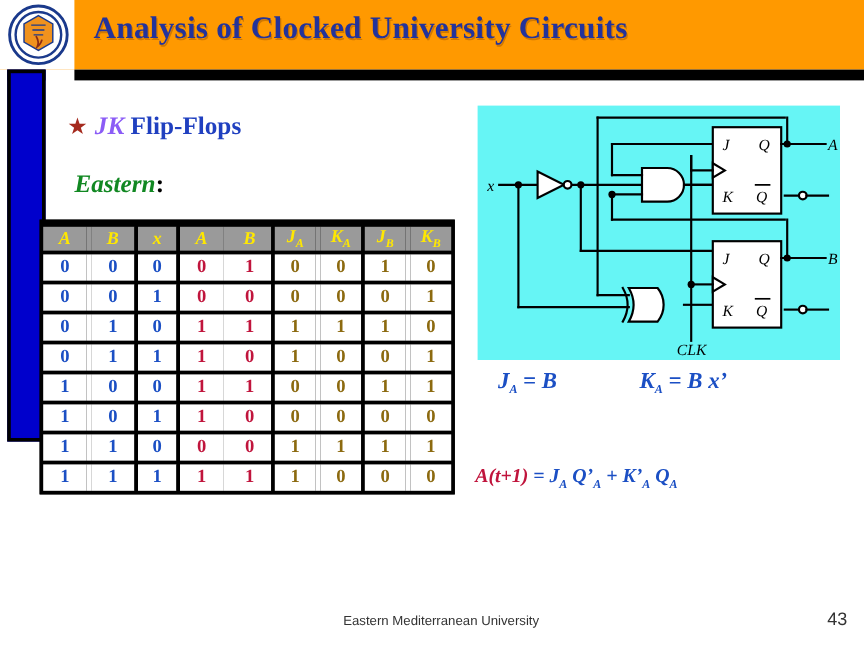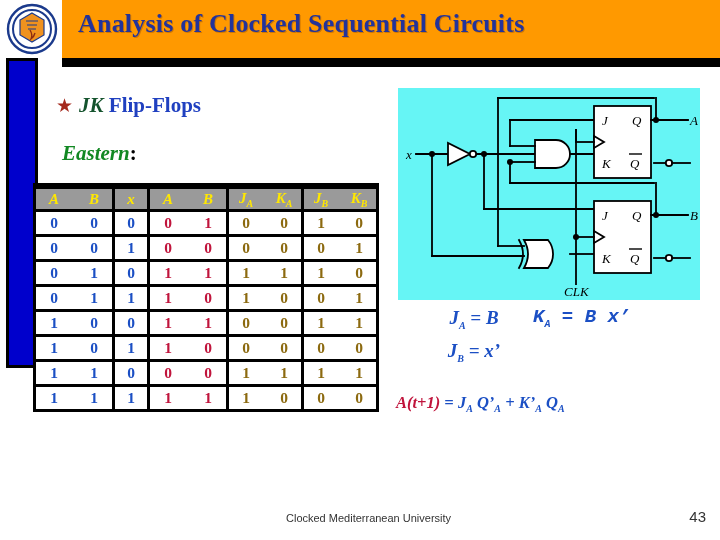--- a/index.html
+++ b/index.html
@@ -38,21 +38,21 @@
   .bluebar-top{
     position:absolute;left:6px;top:58px;width:32px;height:9px;background:#000;
   }
 
   
   .bullet-line{
     position:absolute;left:56px;top:92px;width:330px;
     font-size:21px;line-height:26px;white-space:nowrap;
   }
   .star{color:#A52A1E;font-size:19px;margin-right:6px;}
-  .bullet-it{color:#14532d;font-style:italic;font-weight:bold;}
+  .bullet-it{color:#8b5cf6;font-style:italic;font-weight:bold;}
   .bullet-up{color:#2040C0;font-weight:bold;}
 
   .example{
     position:absolute;left:62px;top:141px;
     font-size:21px;font-style:italic;font-weight:bold;color:#118822;
     white-space:nowrap;
   }
   .example .colon{color:#000000;font-style:normal;}
 
   
@@ -93,26 +93,26 @@
   }
   .circuit svg{display:block;}
 
   
   .eqgrid{
     position:absolute;left:415px;top:305px;width:300px;
     color:#1B4FC4;font-weight:bold;font-style:italic;font-size:19px;
     line-height:25px;white-space:nowrap;
   }
   .eqgrid .row{display:flex;}
-  .eqgrid .col1{width:118px;text-align:center;}
-  .eqgrid .col2{width:170px;font-family:Liberation Mono, monospace;}
+  .eqgrid .col1{width:118px;}
+  .eqgrid .col2{width:170px;}
 
   .derive{
     position:absolute;left:396px;top:388px;width:324px;
-    font-size:16.5px;line-height:30px;white-space:nowrap;
+    font-size:16.5px;line-height:18px;white-space:nowrap;
     font-style:italic;font-weight:bold;
   }
   .derive .lhs{color:#C0143C;}
   .derive .rhs{color:#1B4FC4;}
   .derive .l2{display:block;padding-left:42px;}
 
   
   .footer-text{
     position:absolute;left:286px;top:512px;
     font-family:"Liberation Sans", sans-serif;
@@ -121,21 +121,21 @@
   .footer-page{
     position:absolute;right:14px;top:508px;
     font-family:"Liberation Sans", sans-serif;
     font-size:15px;color:#333333;
   }
 </style>
 </head>
 <body>
 
 <div class="titlebar">
-  <div class="title">Analysis of Clocked Sequential Circuits</div>
+  <div class="title">Analysis of Clocked University Circuits</div>
 </div>
 
 <div class="logo-box">
   <svg class="logo" viewBox="0 0 52 54">
     <circle cx="26" cy="27" r="24" fill="#ffffff" stroke="#1B3A8C" stroke-width="2.4"></circle>
     <circle cx="26" cy="27" r="19" fill="#ffffff" stroke="#1B3A8C" stroke-width="2"></circle>
     <polygon points="26,11 38,18 38,33 26,40 14,33 14,18" fill="#F0921E" stroke="#1B3A8C" stroke-width="1.2"></polygon>
     <path d="M20 19 L32 19 M21 23 L31 23 M22 27 L30 27" stroke="#1B3A8C" stroke-width="1.1" fill="none"></path>
     <path d="M24 28 q3 5 1 9 q3-2 4-6" stroke="#8B2B12" stroke-width="1.4" fill="none"></path>
     <circle cx="26" cy="27" r="24" fill="none" stroke="#1B3A8C" stroke-width="1"></circle>
@@ -446,26 +446,25 @@
     </g>
   </svg>
 </div>
 
 <div class="eqgrid">
   <div class="row">
     <div class="col1">J<span class="sub">A</span> <span>= B</span></div>
     <div class="col2">K<span class="sub">A</span> <span>= B x’</span></div>
   </div>
   <div class="row">
-    <div class="col1">J<span class="sub">B</span> <span>= x’</span></div>
   </div>
 </div>
 
 <div class="derive">
   <div>
     <span class="lhs">A(t+1)</span>
     <span class="rhs">= J<span class="sub">A</span> Q’<span class="sub">A</span> + K’<span class="sub">A</span> Q<span class="sub">A</span></span>
   </div>
   <div style="height:4px"></div>
 </div>
 
-<div class="footer-text">Clocked Mediterranean University</div>
+<div class="footer-text">Eastern Mediterranean University</div>
 <div class="footer-page">43</div>
 
 </body></html>

